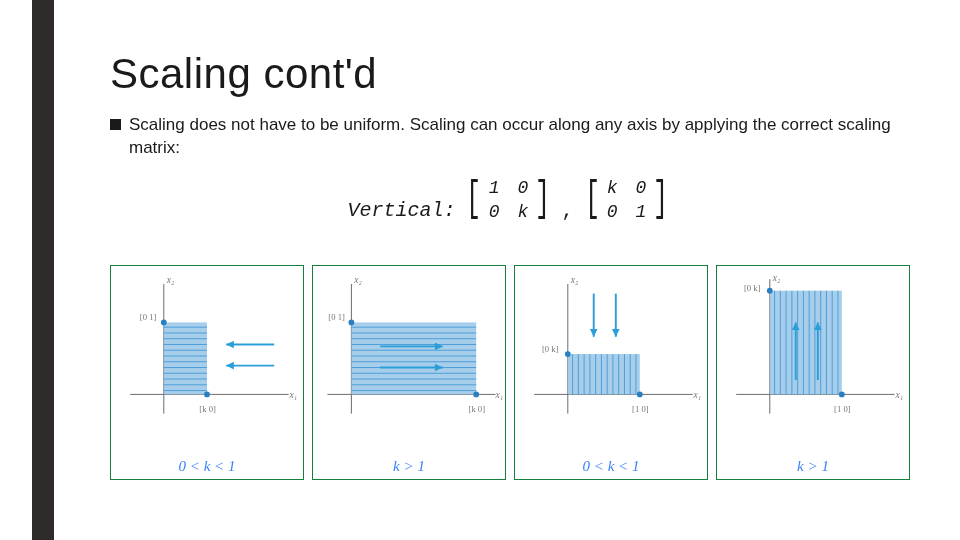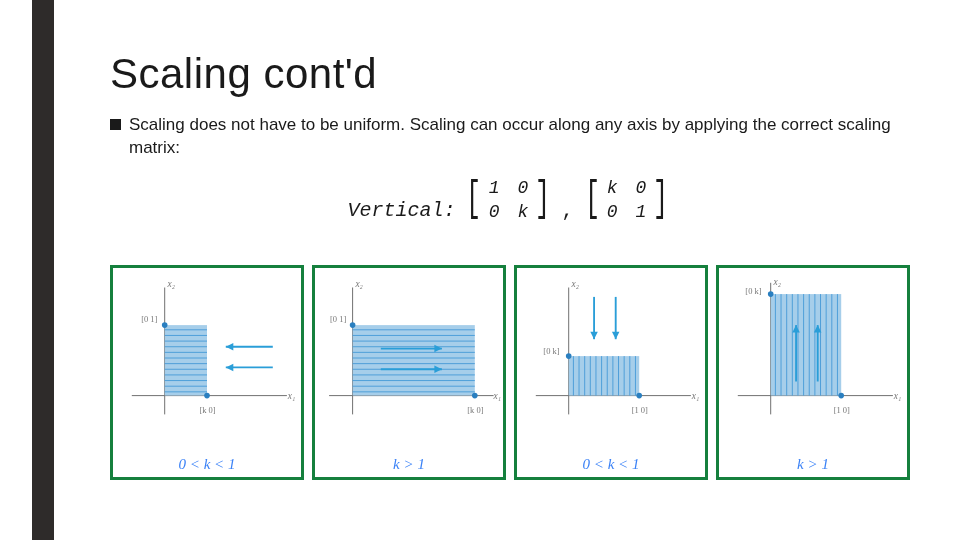--- a/index.html
+++ b/index.html
@@ -8,21 +8,21 @@
   .title{font-size:42px;letter-spacing:0.5px;margin:0 0 16px 0;font-weight:400}
   .bullet-row{display:flex;align-items:flex-start;gap:8px;font-size:17px;line-height:1.35;margin-bottom:18px}
   .sq{width:11px;height:11px;background:#1a1a1a;margin-top:5px;flex:0 0 auto}
   .matrices{display:flex;justify-content:center;align-items:flex-end;gap:6px;font-family:Liberation Mono, monospace;font-size:20px;margin-bottom:36px}
   .ital{font-style:italic}
   .mat{display:inline-flex;align-items:center}
   .br{font-size:42px;line-height:0.9;font-weight:300;transform:scaleX(0.6)}
   .mcol{display:inline-grid;grid-template-columns:auto auto;column-gap:18px;row-gap:4px;font-size:18px;padding:0 2px}
   .mcol span{text-align:center;font-style:italic}
   .figs{position:absolute;left:110px;right:50px;bottom:60px;height:215px;display:flex;gap:8px}
-  .fig{flex:1;position:relative;border:3px solid #15803d}
+  .fig{flex:1;position:relative;border:1px solid #15803d}
   .axis{stroke:#666;stroke-width:1}
   .rect{fill:#9cc9e8;opacity:.9}
   .vline,.hline{stroke:#4a9cd8;stroke-width:1}
   .dot{fill:#2a7fc0}
   .arrow{stroke:#2a9ed8;stroke-width:2;fill:none}
   .arrhead{fill:#2a9ed8}
   .lbl{font:10px 'Times New Roman',serif;fill:#777;font-style:italic}
   .cap{position:absolute;bottom:4px;left:0;right:0;text-align:center;font:italic 15px 'Times New Roman',serif;color:#3b82f6}
   .vec{font:9px 'Times New Roman',serif;fill:#777}
 </style>

